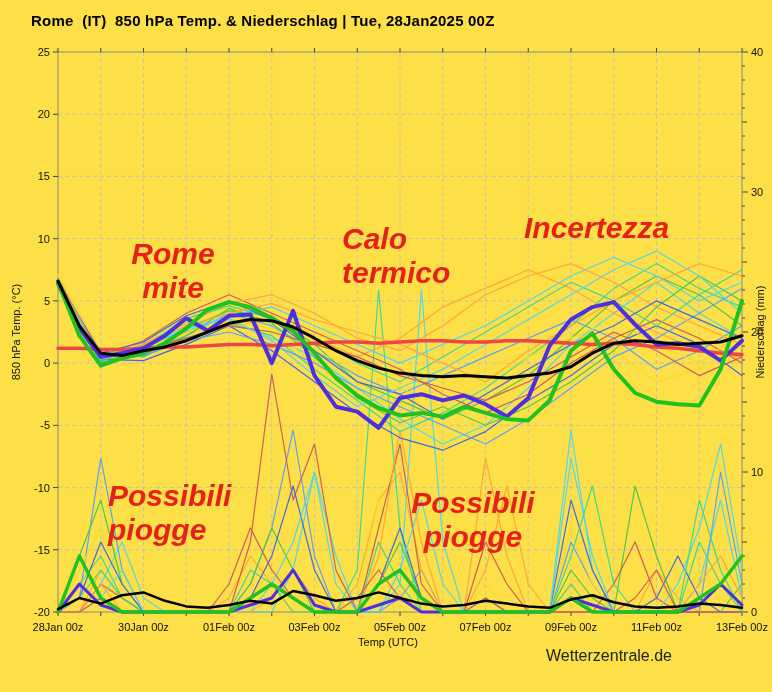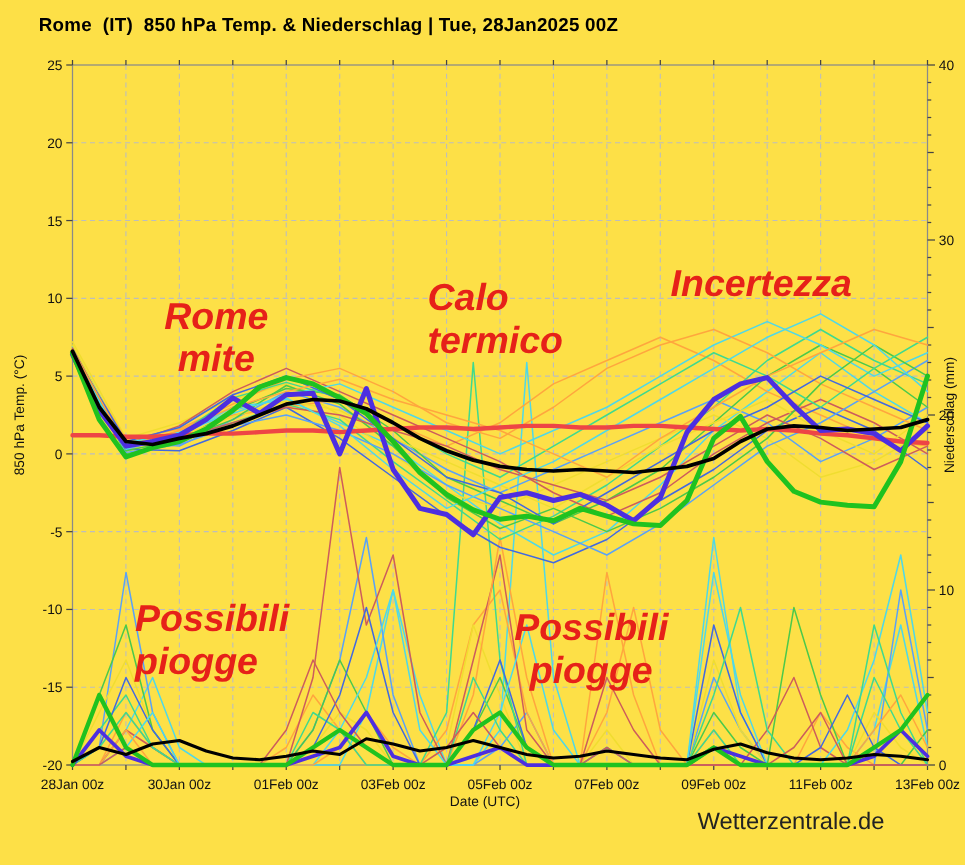--- a/index.html
+++ b/index.html
@@ -6,21 +6,21 @@
   #page{position:relative;width:772px;height:692px;background:#fde047;overflow:hidden;
         font-family:"Liberation Sans",sans-serif;color:#111;}
   #title{position:absolute;left:31px;top:12px;font-size:15px;font-weight:bold;
          white-space:pre;letter-spacing:0.2px;color:#000;}
   #chart-wrap{position:absolute;left:0;top:0;width:772px;height:692px;padding-left:12px;}
   .vlabel{position:absolute;width:220px;height:16px;line-height:16px;text-align:center;
           font-size:11px;color:#111;transform:rotate(-90deg);}
   #xlabel{position:absolute;left:288px;top:636px;width:200px;text-align:center;
           font-size:11px;color:#111;}
   #footer-left{position:absolute;left:3px;top:647px;font-size:15px;color:#222;}
-  #footer-right{position:absolute;left:558px;top:647px;font-size:19px;color:#222;}
+  #footer-right{position:absolute;left:546px;top:647px;font-size:16px;color:#222;}
   .anno{position:absolute;font-style:italic;font-weight:bold;font-size:30px;
         line-height:1.12;white-space:pre-line;
         font-family:"Liberation Sans",sans-serif;}
   svg text{font-family:"Liberation Sans",sans-serif;font-size:11px;fill:#111;}
   .grid{stroke:#bdbdbd;stroke-width:0.9;stroke-dasharray:4 3;fill:none;}
   .frame{stroke:#8a8a8a;stroke-width:1;fill:none;}
   .tick{stroke:#444;stroke-width:1;}
 </style>
 </head>
 <body>
@@ -200,28 +200,28 @@
         <polyline points="46.0,283.5 67.4,328.3 88.8,356.9 110.1,353.2 131.5,348.2 152.9,335.7 174.3,318.3 195.6,330.8 217.0,315.8 238.4,314.6 259.8,363.1 281.1,310.8 302.5,375.6 323.9,406.7 345.3,411.6 366.6,427.8 388.0,398.0 409.4,394.2 430.8,400.4 452.1,395.5 473.5,404.2 494.9,416.6 516.3,398.0 537.6,345.7 559.0,319.6 580.4,307.1 601.8,302.1 623.1,324.5 644.5,344.4 665.9,343.2 687.3,346.9 708.6,360.6 730.0,340.7" fill="none" stroke="#4d2ee0" stroke-width="4" stroke-linejoin="round" stroke-linecap="round"></polyline>
         <polyline points="46.0,282.2 67.4,335.7 88.8,365.6 110.1,358.1 131.5,353.2 152.9,343.2 174.3,328.3 195.6,309.6 217.0,302.1 238.4,307.1 259.8,318.3 281.1,330.8 302.5,353.2 323.9,378.0 345.3,395.5 366.6,407.9 388.0,415.4 409.4,412.9 430.8,416.6 452.1,406.7 473.5,412.9 494.9,419.1 516.3,420.4 537.6,400.4 559.0,350.7 580.4,333.2 601.8,369.3 623.1,393.0 644.5,401.7 665.9,404.2 687.3,405.4 708.6,369.3 730.0,300.9" fill="none" stroke="#1fc21f" stroke-width="4" stroke-linejoin="round" stroke-linecap="round"></polyline>
         <polyline points="46.0,281.0 67.4,325.8 88.8,353.2 110.1,355.6 131.5,350.7 152.9,346.9 174.3,340.7 195.6,332.0 217.0,323.3 238.4,319.6 259.8,320.8 281.1,327.0 302.5,338.2 323.9,350.7 345.3,360.6 366.6,368.1 388.0,373.1 409.4,375.6 430.8,376.8 452.1,375.6 473.5,376.8 494.9,378.0 516.3,375.6 537.6,373.1 559.0,366.8 580.4,353.2 601.8,343.2 623.1,340.7 644.5,342.0 665.9,344.4 687.3,343.2 708.6,342.0 730.0,335.7" fill="none" stroke="#000000" stroke-width="3" stroke-linejoin="round" stroke-linecap="round"></polyline>
       </svg>
   </div>
 
   <div class="vlabel" id="ylabel-left" style="left:-94px;top:324px;">850 hPa Temp. (°C)</div>
 
   <div class="vlabel" id="ylabel-right" style="left:650px;top:324px;">Niederschlag (mm)</div>
 
-  <div id="xlabel">Date (UTC)</div>
+  <div id="xlabel">Temp (UTC)</div>
 
   <div id="anno-layer">
       <div class="anno" style="left: 126px; top: 237px; width: 94px; text-align: center; color: rgb(230, 33, 25);">Rome
 mite</div>
       <div class="anno" style="left: 342px; top: 222px; width: 120px; text-align: left; color: rgb(230, 33, 25);">Calo
 termico</div>
-      <div class="anno" style="left: 524px; top: 211px; width: 170px; text-align: center; color: rgb(230, 33, 25);">Incertezza</div>
+      <div class="anno" style="left: 524px; top: 211px; width: 170px; text-align: left; color: rgb(230, 33, 25);">Incertezza</div>
       <div class="anno" style="left: 108px; top: 479px; width: 145px; text-align: left; color: rgb(230, 33, 25);">Possibili
 piogge</div>
       <div class="anno" style="left: 403px; top: 486px; width: 140px; text-align: center; color: rgb(230, 33, 25);">Possibili
 piogge</div>
     </div>
 
   <div id="footer-right">Wetterzentrale.de</div>
 </div>
 
 </body></html>

